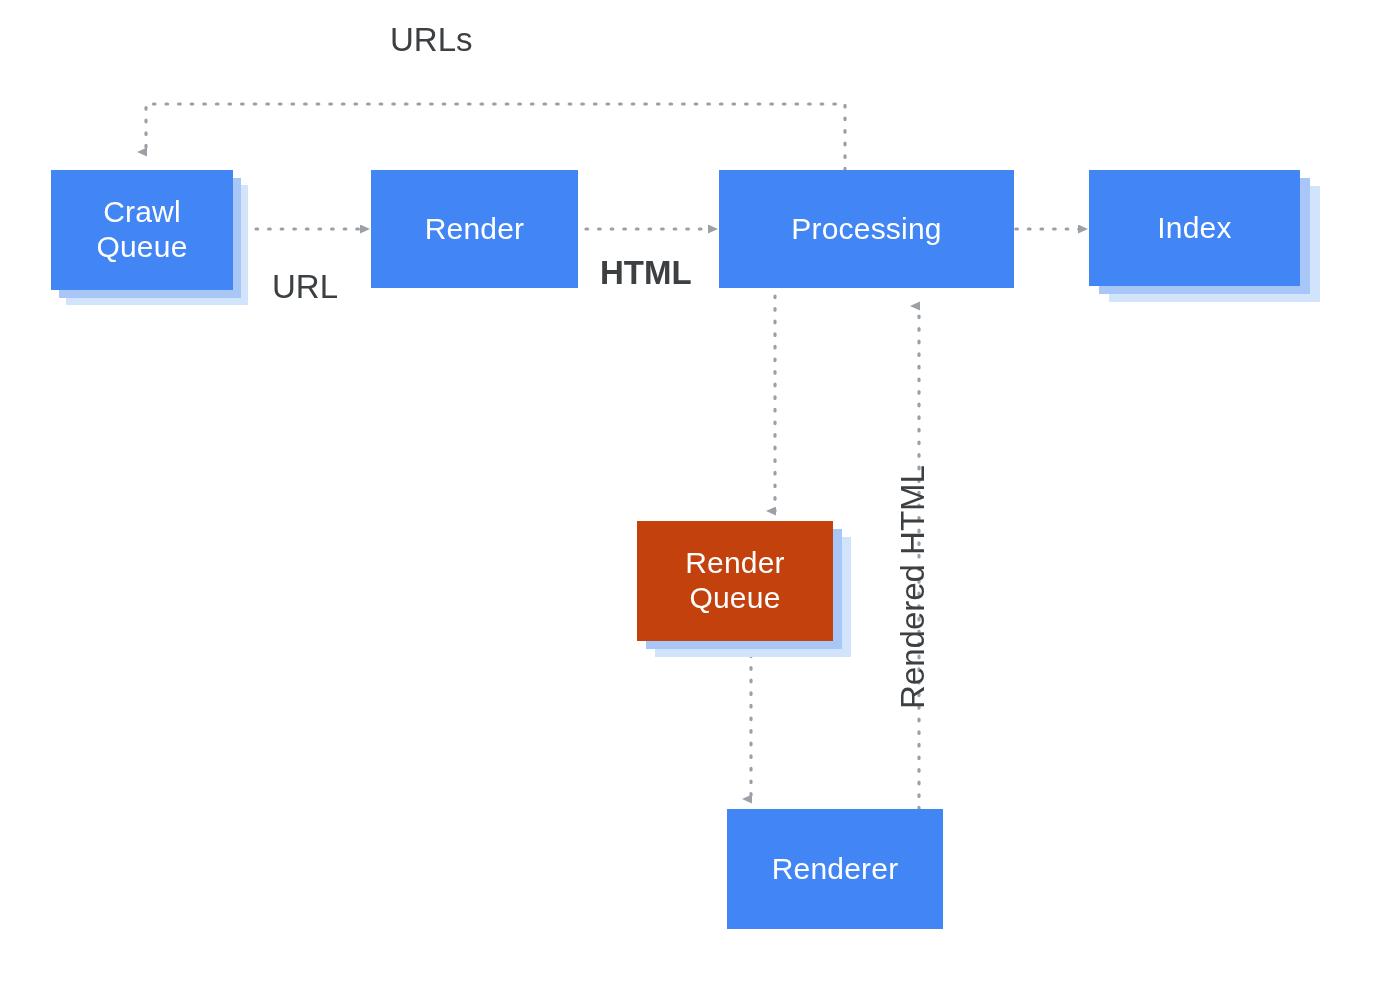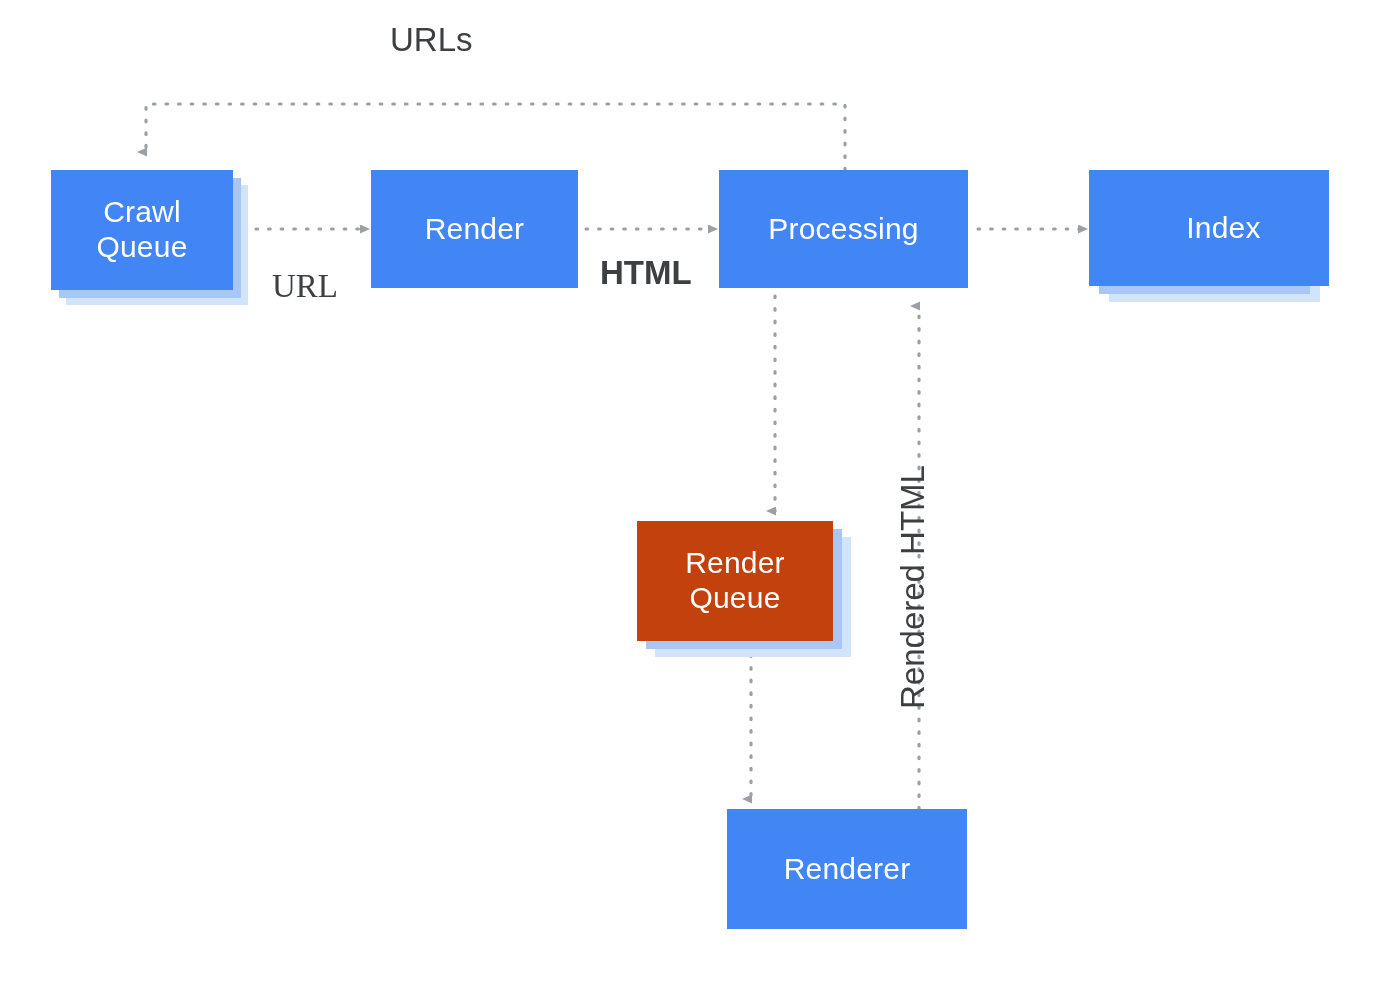--- a/index.html
+++ b/index.html
@@ -126,50 +126,50 @@
 Queue</span>
     </div>
   </div>
 
   <div class="node" style="left:371px; top:170px; width:207px; height:118px;">
     <div class="face" style="background:#4285f4;">
       <span class="label">Render</span>
     </div>
   </div>
 
-  <div class="node" style="left:719px; top:170px; width:249px; height:118px;border-radius:32px;">
+  <div class="node" style="left:719px; top:170px; width:295px; height:118px;border-radius:32px;">
     <div class="face" style="background:#4285f4;">
       <span class="label">Processing</span>
     </div>
   </div>
 
   <div class="node" style="left:1089px; top:170px; width:211px; height:116px;">
     <div class="shadow2" style="background:#d2e3fc; transform:translate(20px,16px);"></div>
     <div class="shadow1" style="background:#a8c7f7; transform:translate(10px,8px);"></div>
-    <div class="face" style="background:#4285f4;padding-left:29px;">
+    <div class="face" style="background:#4285f4;">
       <span class="label">Index</span>
     </div>
   </div>
 
   <div class="node" style="left:637px; top:521px; width:196px; height:120px;">
     <div class="shadow2" style="background:#d2e3fc; transform:translate(18px,16px);"></div>
     <div class="shadow1" style="background:#a8c7f7; transform:translate(9px,8px);"></div>
     <div class="face" style="background:#c2410c;">
       <span class="label">Render
 Queue</span>
     </div>
   </div>
 
-  <div class="node" style="left:727px; top:809px; width:240px; height:120px;">
+  <div class="node" style="left:727px; top:809px; width:216px; height:120px;">
     <div class="face" style="background:#4285f4;">
       <span class="label">Renderer</span>
     </div>
   </div>
 
   <div class="edge-label" style="left:390px; top:23px;">URLs</div>
 
-  <div class="edge-label" style="left:272px; top:270px;font-family:Liberation Serif, serif;">URL</div>
+  <div class="edge-label" style="left:272px; top:270px;">URL</div>
 
   <div class="edge-label" style="left:600px; top:256px;font-weight:bold;">HTML</div>
 
   <div class="edge-label vertical" style="left:896px; top:709px;">Rendered HTML</div>
 
 </div>
 
 </body></html>

